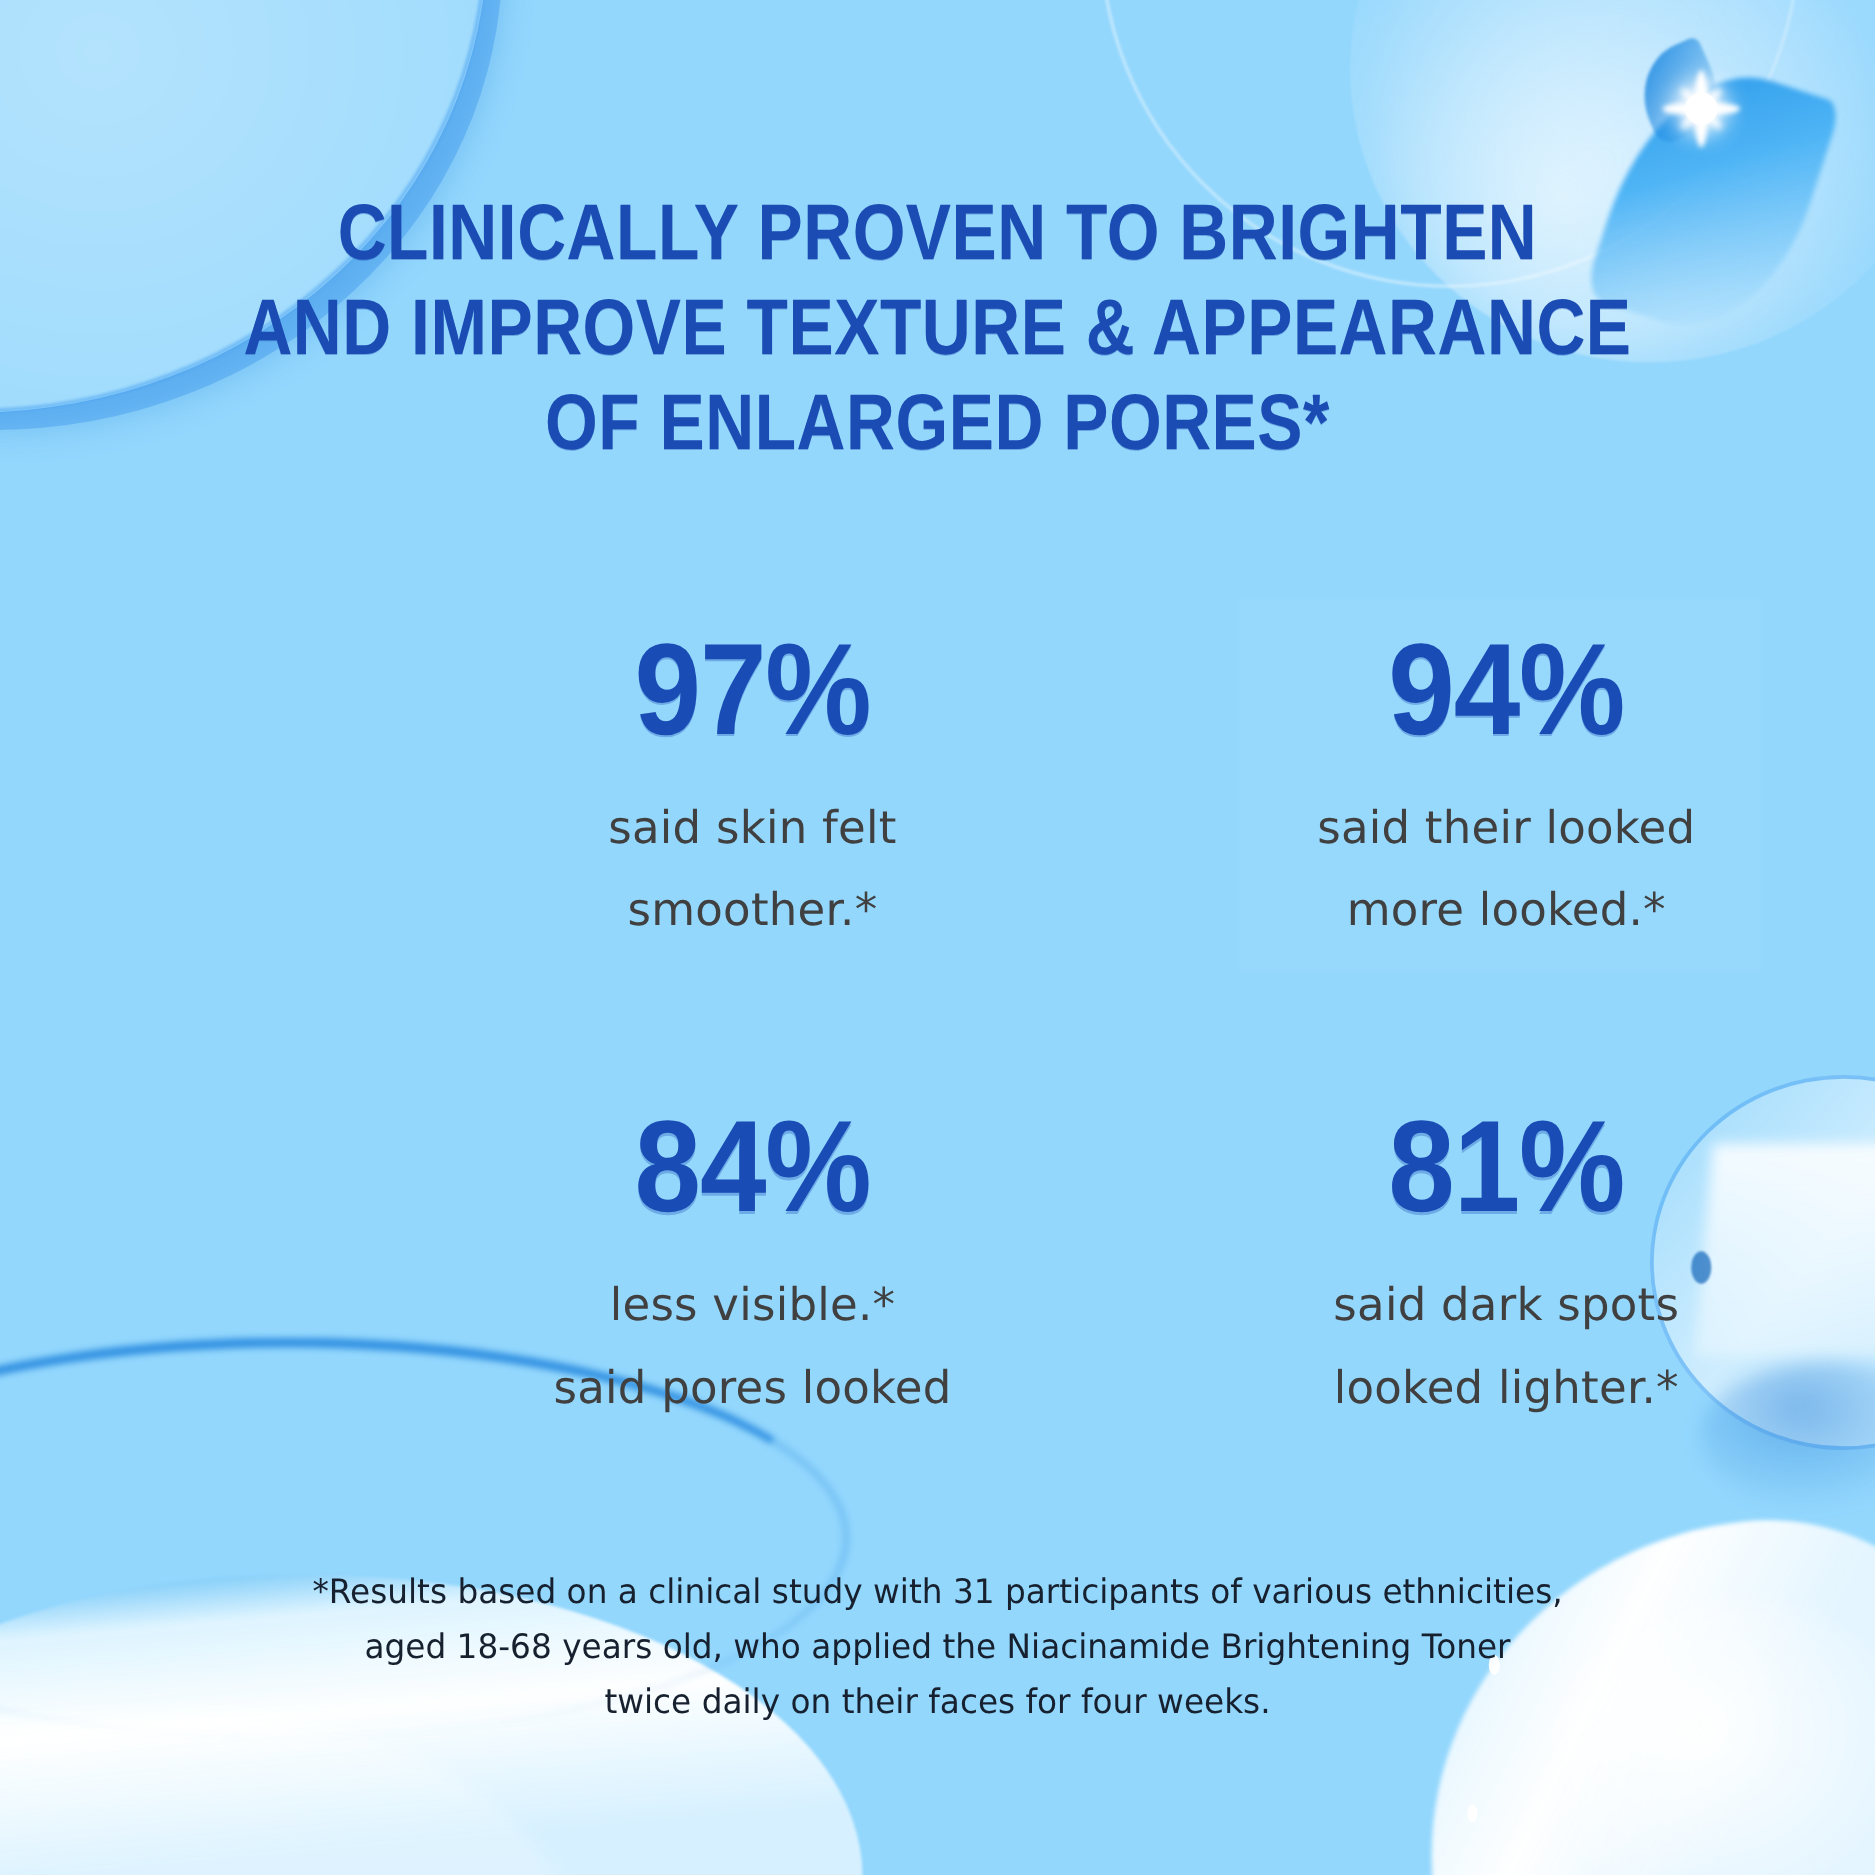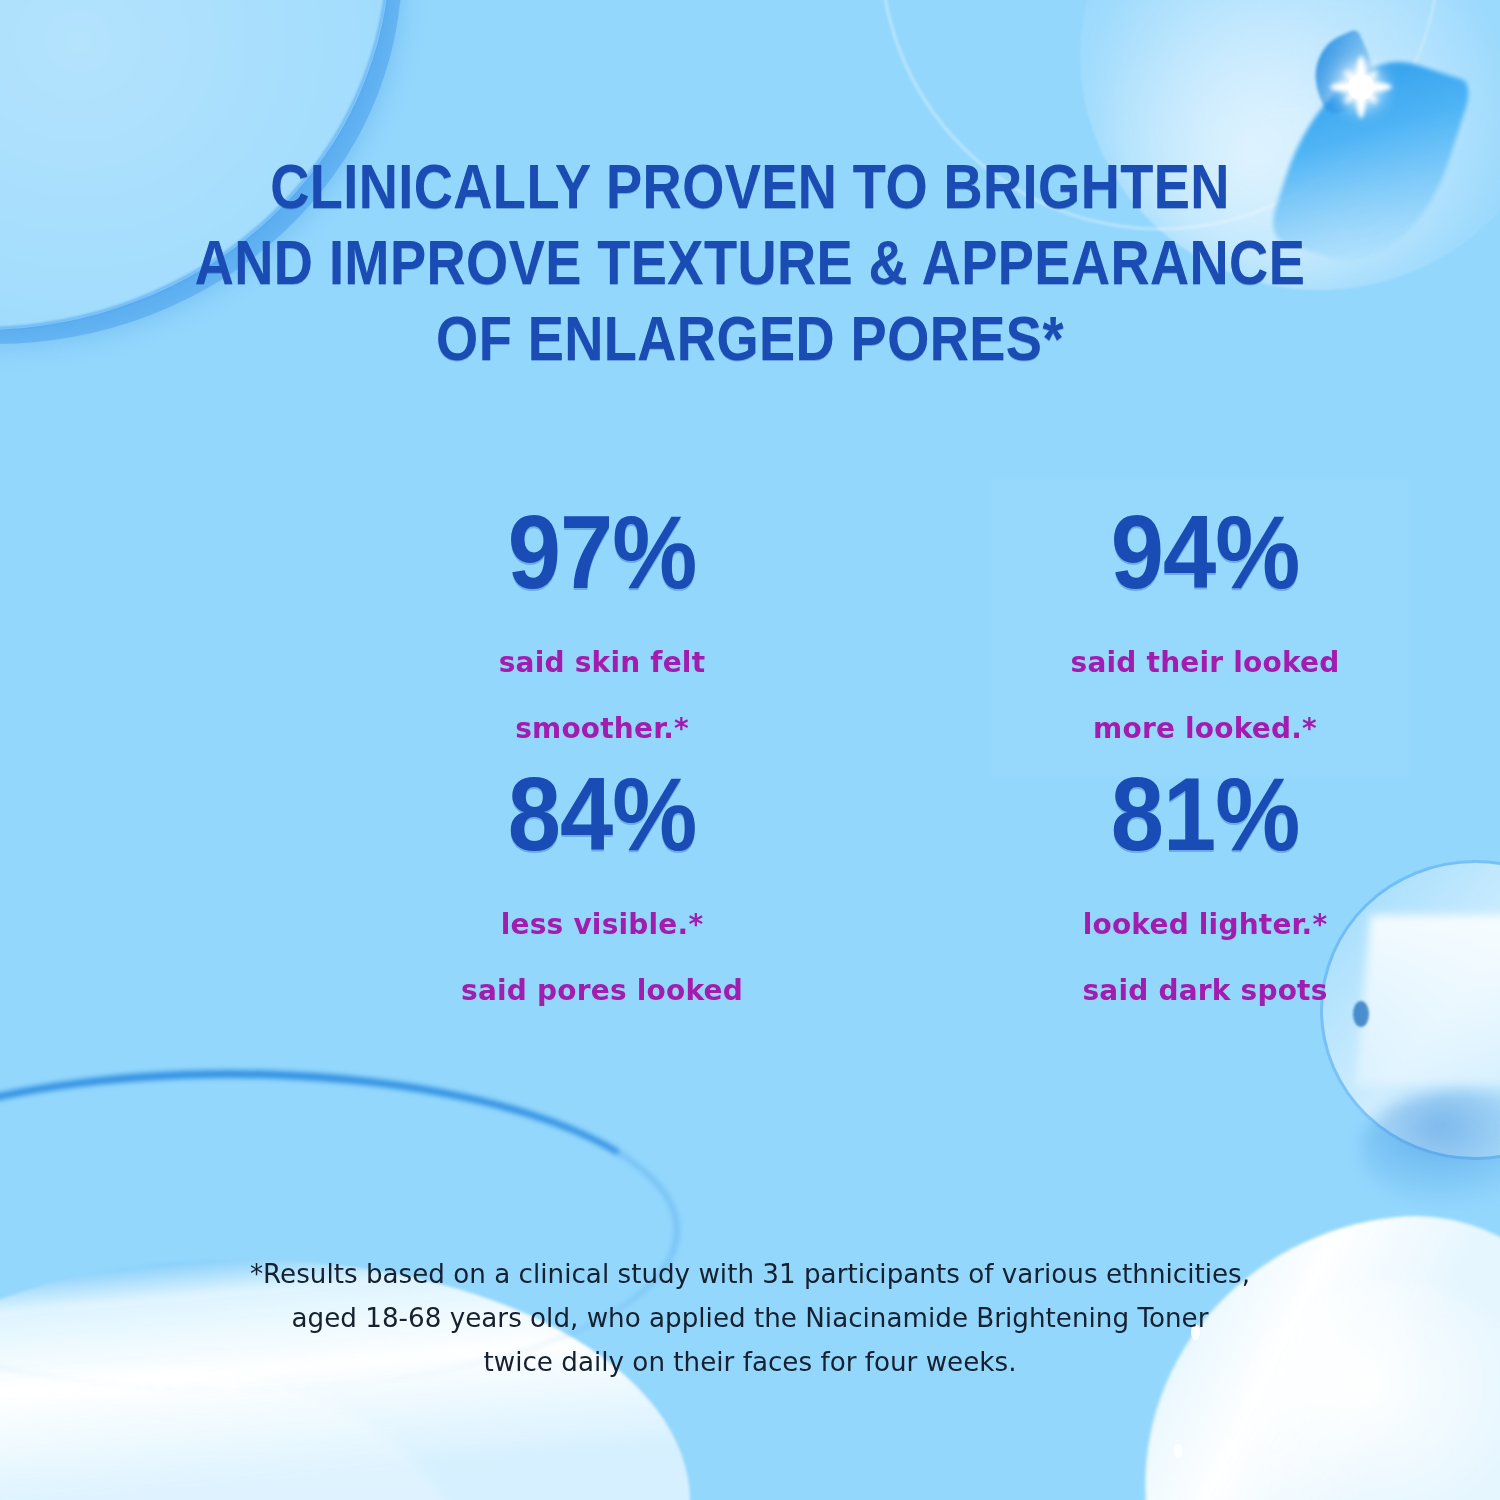--- a/index.html
+++ b/index.html
@@ -263,20 +263,21 @@
   }
   .headline-line{ display:block; white-space:nowrap; }
 
   .stats-grid{
     position:absolute;
     left:150px; top:500px;
     width:1200px;
     display:grid;
     grid-template-columns:1fr 1fr;
     grid-template-rows:auto auto;
+    row-gap:120px;
   }
 
   .stat{
     text-align:center;
     padding:0 20px;
   }
   .stat-left{  transform:translateX(152px); }
   .stat-right{ transform:translateX(155px); }
 
   .stat-value{
@@ -285,25 +286,25 @@
     font-weight:700;
     font-size:104px;
     line-height:104px;
     letter-spacing:-1px;
     transform:scaleX(.92);
     text-shadow:0 2px 0 rgba(20,70,175,.30);
   }
 
   .stat-label{
     margin-top:26px;
-    color:#a21caf;
+    color:#404040;
     font-family:"DejaVu Sans","Liberation Sans", sans-serif;
-    font-size:28px;
+    font-size:36px;
     line-height:66px;
-    font-weight:700;
+    font-weight:400;
     letter-spacing:.2px;
   }
   .stat-label span{ display:block; white-space:nowrap; }
 
   .footnote{
     position:absolute;
     left:0; right:0; top:1252px;
     text-align:center;
     color:#16202e;
     font-family:"DejaVu Sans","Liberation Sans", sans-serif;
@@ -381,22 +382,22 @@
       <div class="stat-value">84%</div>
       <div class="stat-label">
         <span>less visible.*</span>
         <span>said pores looked</span>
       </div>
     </div>
 
     <div class="stat stat-right">
       <div class="stat-value">81%</div>
       <div class="stat-label">
+        <span>said dark spots</span>
         <span>looked lighter.*</span>
-        <span>said dark spots</span>
       </div>
     </div>
 
   </div>
 
   <div class="footnote">
     <span>*Results based on a clinical study with 31 participants of various ethnicities,</span>
     <span>aged 18-68 years old, who applied the Niacinamide Brightening Toner</span>
     <span>twice daily on their faces for four weeks.</span>
   </div>

